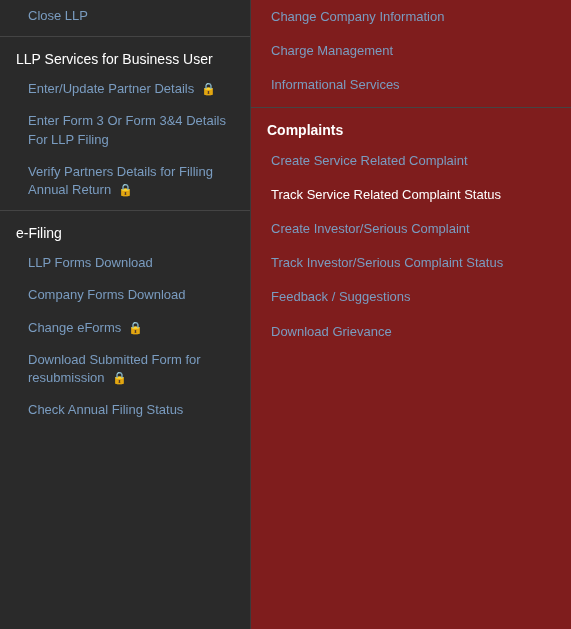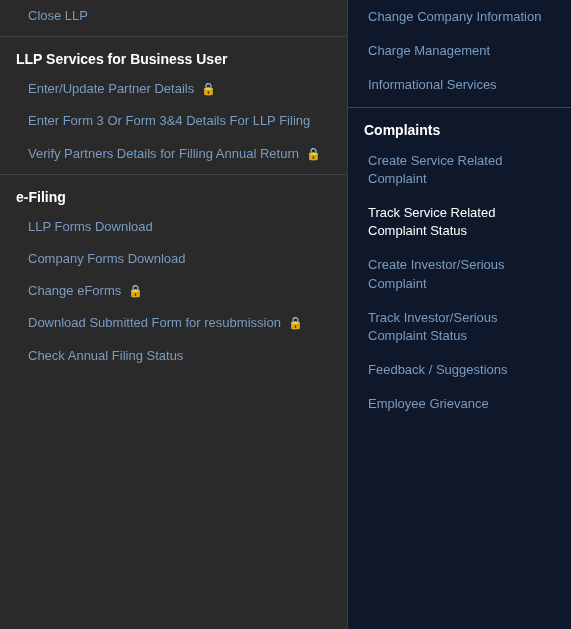--- a/index.html
+++ b/index.html
@@ -13,31 +13,31 @@
       height: 629px;
       background-color: #2d2d2d;
       font-family: Arial, sans-serif;
       font-size: 14px;
       color: #b0b8c8;
       overflow: hidden;
       display: flex;
     }
 
     .left-panel {
-      width: 348px;
+      width: 251px;
       background-color: #2a2a2a;
       border-right: 1px solid #3a3a3a;
       padding: 0;
       overflow-y: auto;
       flex-shrink: 0;
     }
 
     .right-panel {
       flex: 1;
-      background-color: #0f172a;
+      background-color: #7f1d1d;
       padding: 0;
       overflow-y: auto;
     }
 
     .close-llp-item {
       padding: 8px 16px;
       color: #b0b8c8;
       cursor: pointer;
       font-size: 13px;
     }
@@ -45,21 +45,21 @@
     .divider {
       border: none;
       border-top: 1px solid #444;
       margin: 4px 0;
     }
 
     .section-header {
       padding: 10px 16px 6px 16px;
       color: #ffffff;
       font-size: 14px;
-      font-weight: bold;
+      font-weight: normal;
     }
 
     .menu-item {
       padding: 7px 16px 7px 28px;
       color: #7a9cc0;
       cursor: pointer;
       font-size: 13px;
       line-height: 1.4;
     }
 
@@ -191,16 +191,16 @@
 
   <div class="right-menu-item">
     <span>Track Investor/Serious Complaint Status</span>
   </div>
 
   <div class="right-menu-item">
     <span>Feedback / Suggestions</span>
   </div>
 
   <div class="right-menu-item">
-    <span>Employee Grievance</span>
+    <span>Download Grievance</span>
   </div>
 
 </div>
 
 </body></html>

